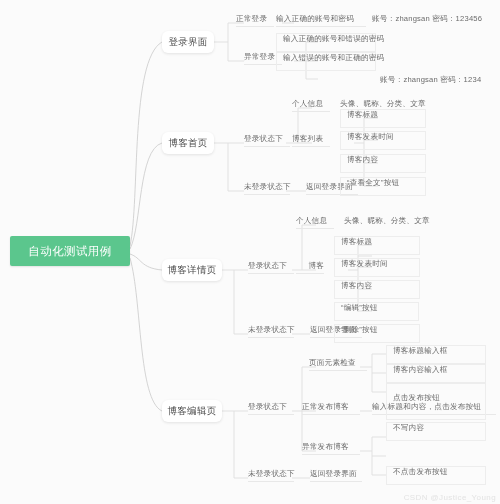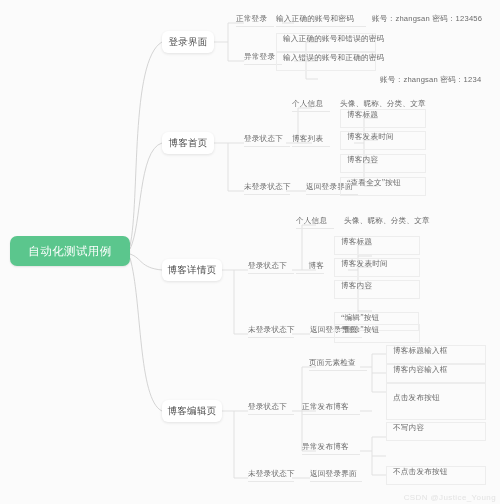--- a/index.html
+++ b/index.html
@@ -11,21 +11,21 @@
   }
   #canvas { position: relative; width: 500px; height: 504px; }
 
   svg.links { position: absolute; inset: 0; width: 500px; height: 504px; pointer-events: none; }
 
   .root-node {
     position: absolute;
     left: 10px; top: 236px;
     width: 120px; height: 30px;
     background: #5bc68d;
-    border-radius: 7px;
+    border-radius: 2px;
     color: #ffffff;
     font-size: 11.5px;
     display: flex; align-items: center; justify-content: center;
     letter-spacing: 0.4px;
     box-shadow: 0 1px 2px rgba(0,0,0,0.10);
   }
 
   .l2-node {
     position: absolute;
     background: #ffffff;
@@ -46,21 +46,20 @@
     letter-spacing: 0.2px;
     white-space: nowrap;
     padding-bottom: 2px;
   }
   .cell.ul { border-bottom: 1px solid #e8e8e8; }
   .cell.boxed {
     border: 1px solid #ededed;
     background: transparent;
     padding-left: 6px;
     padding-bottom: 8px;
-    font-family: Liberation Serif, serif;
   }
   .cell.plain { border: none; }
 
   .watermark {
     position: absolute;
     right: 4px; bottom: 2px;
     font-size: 8px;
     color: #e3e3e3;
     letter-spacing: 0.4px;
   }
@@ -243,21 +242,21 @@
 
   <div class="cell boxed" style="left:334px; top:236px; width:86px; height:19px;">
     <span>博客标题</span>
   </div>
   <div class="cell boxed" style="left:334px; top:258px; width:86px; height:19px;">
     <span>博客发表时间</span>
   </div>
   <div class="cell boxed" style="left:334px; top:280px; width:86px; height:19px;">
     <span>博客内容</span>
   </div>
-  <div class="cell boxed" style="left:334px; top:312px; width:85px; height:19px;">
+  <div class="cell boxed" style="left:334px; top:302px; width:85px; height:19px;">
     <span>“编辑”按钮</span>
   </div>
   <div class="cell boxed" style="left: 334px; width: 86px; height: 19px; top: 324px;">
       <span>“删除”按钮</span>
     </div>
 
   <div class="cell boxed" style="left:334px; top:302px; width:0; height:0; border:none;"></div>
 
   <div class="l2-node" style="left:162px; top:400px; width:60px;">
     <span>博客编辑页</span>
@@ -275,20 +274,23 @@
 
   <div class="cell ul" style="left:309px; top:358px; width:58px;">
     <span>页面元素检查</span>
   </div>
   <div class="cell ul" style="left:302px; top:402px; width:58px;">
     <span>正常发布博客</span>
   </div>
   <div class="cell ul" style="left:302px; top:442px; width:58px;">
     <span>异常发布博客</span>
   </div>
+  <div class="cell ul" style="left:372px; top:402px; width:124px;">
+    <span>输入标题和内容，点击发布按钮</span>
+  </div>
 
   <div class="cell boxed" style="left:386px; top:364px; width:100px; height:19px;">
     <span>博客内容输入框</span>
   </div>
   <div class="cell boxed" style="left:386px; top:345px; width:100px; height:19px;">
     <span>博客标题输入框</span>
   </div>
   <div class="cell boxed" style="left:386px; top:383px; width:100px; height:37px;">
     <span>点击发布按钮</span>
   </div>

